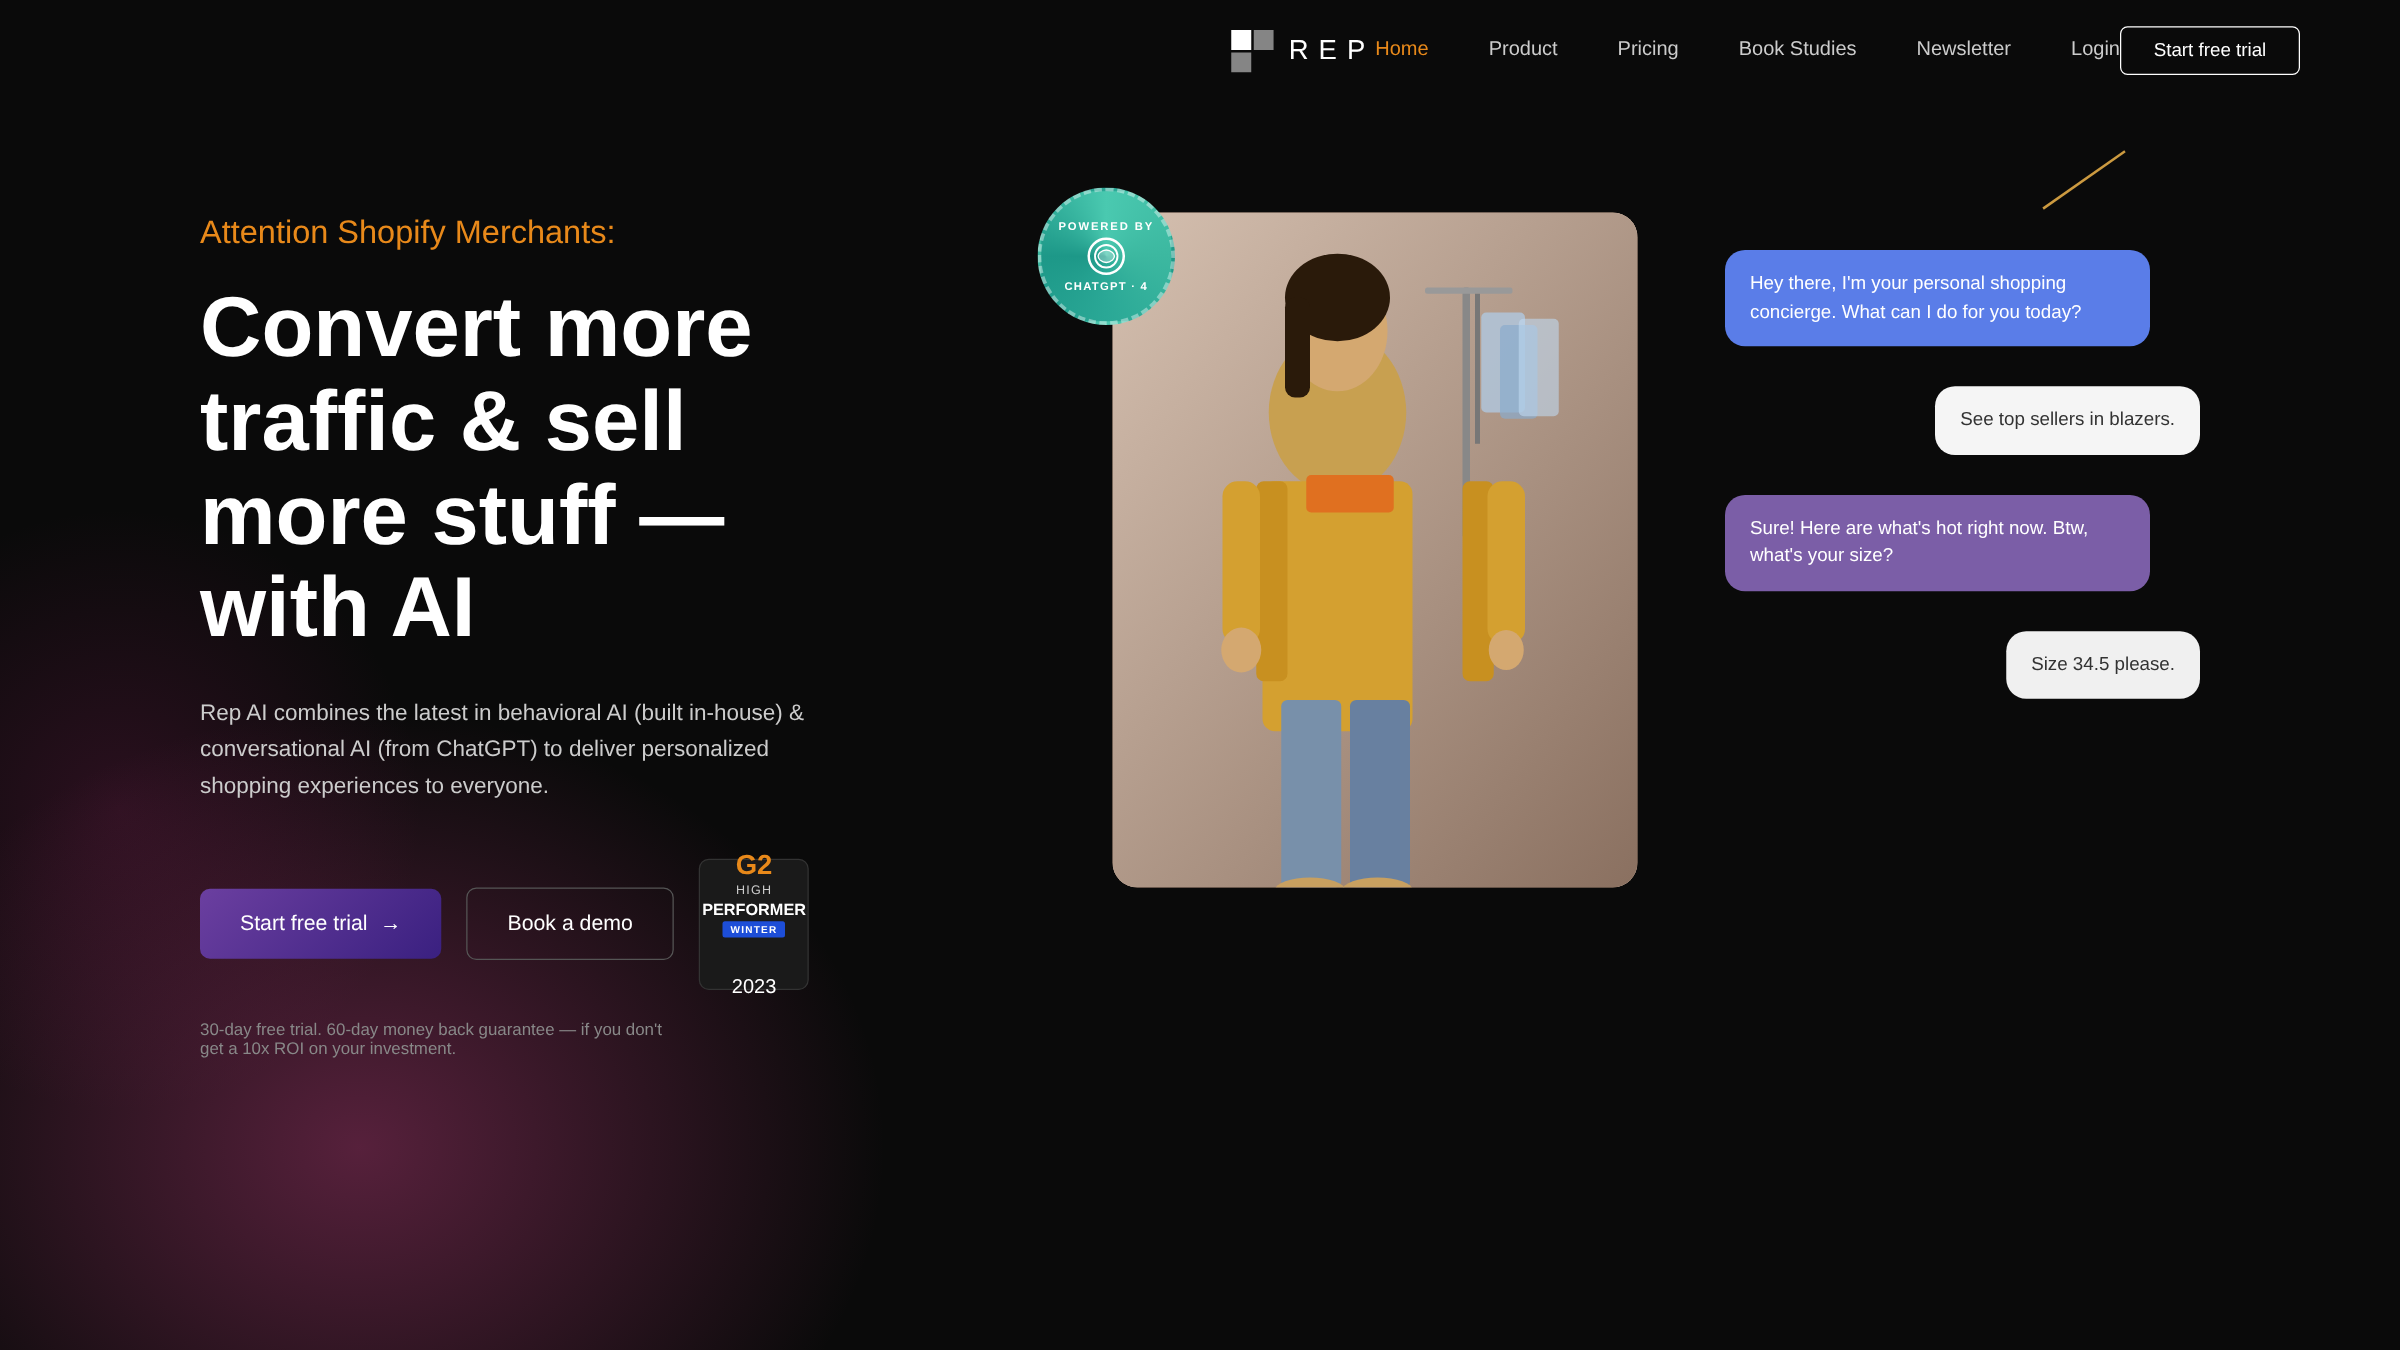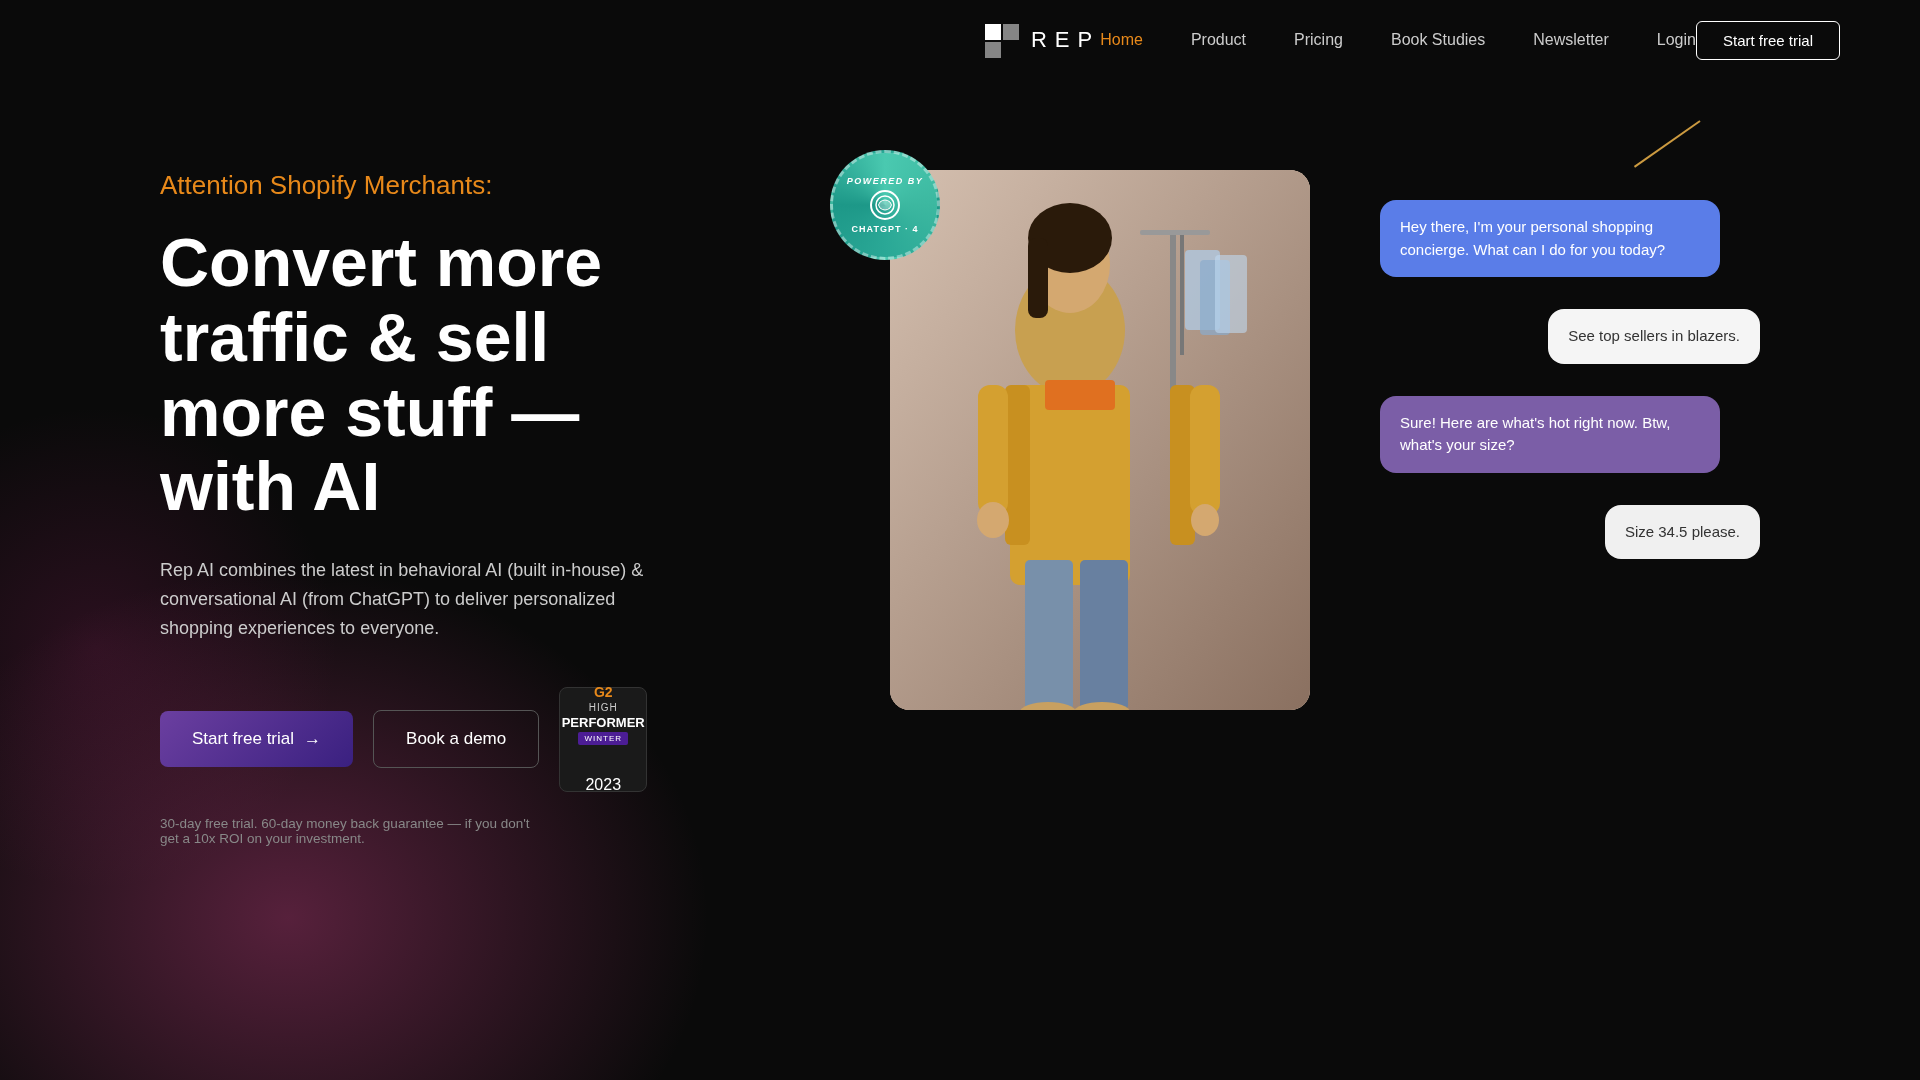--- a/index.html
+++ b/index.html
@@ -163,42 +163,42 @@
       flex-direction: column;
       align-items: center;
       justify-content: center;
       padding: 8px;
       gap: 2px;
       flex-shrink: 0;
     }
 
     .g2-badge-g2 {
       color: #e8891a;
-      font-size: 14px;
+      font-size: 22px;
       font-weight: 900;
     }
 
     .g2-badge-high {
       font-size: 10px;
       color: #ccc;
       letter-spacing: 1px;
       text-transform: uppercase;
     }
 
     .g2-badge-performer {
       font-size: 13px;
       font-weight: 700;
       color: #fff;
     }
 
     .g2-badge-winter {
-      background: #4c1d95;
+      background: #1d4ed8;
       color: #fff;
       font-size: 8px;
-      font-weight: 400;
+      font-weight: 700;
       padding: 2px 6px;
       border-radius: 2px;
       letter-spacing: 1px;
     }
 
     .g2-badge-year {
       font-size: 16px;
       font-weight: 400;
       color: #fff;
       margin-top: 29px;
@@ -240,21 +240,20 @@
       gap: 2px;
       position: relative;
     }
 
     .chatgpt-badge-text-top {
       font-size: 9px;
       font-weight: 700;
       color: #fff;
       letter-spacing: 1.5px;
       text-transform: uppercase;
-      font-style: italic;
     }
 
     .chatgpt-logo {
       width: 34px;
       height: 34px;
     }
 
     .chatgpt-badge-text-bottom {
       font-size: 9px;
       font-weight: 700;

